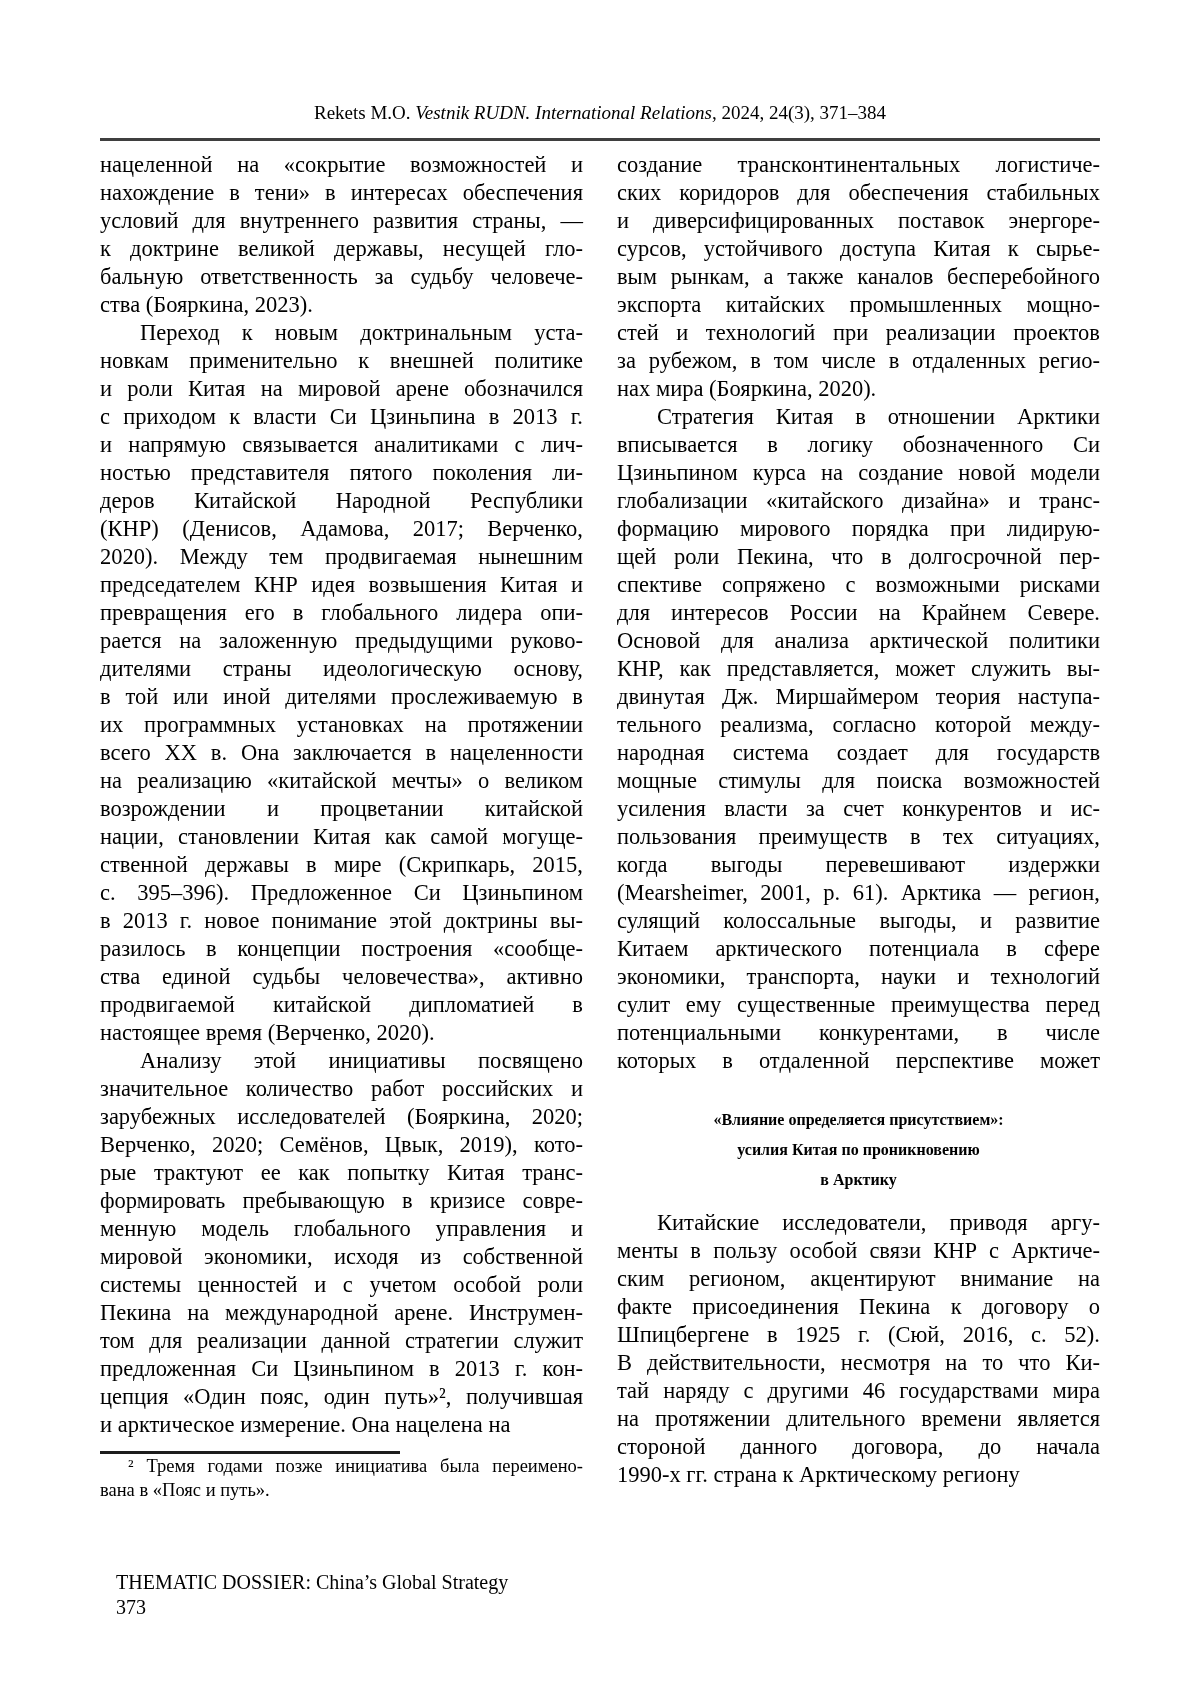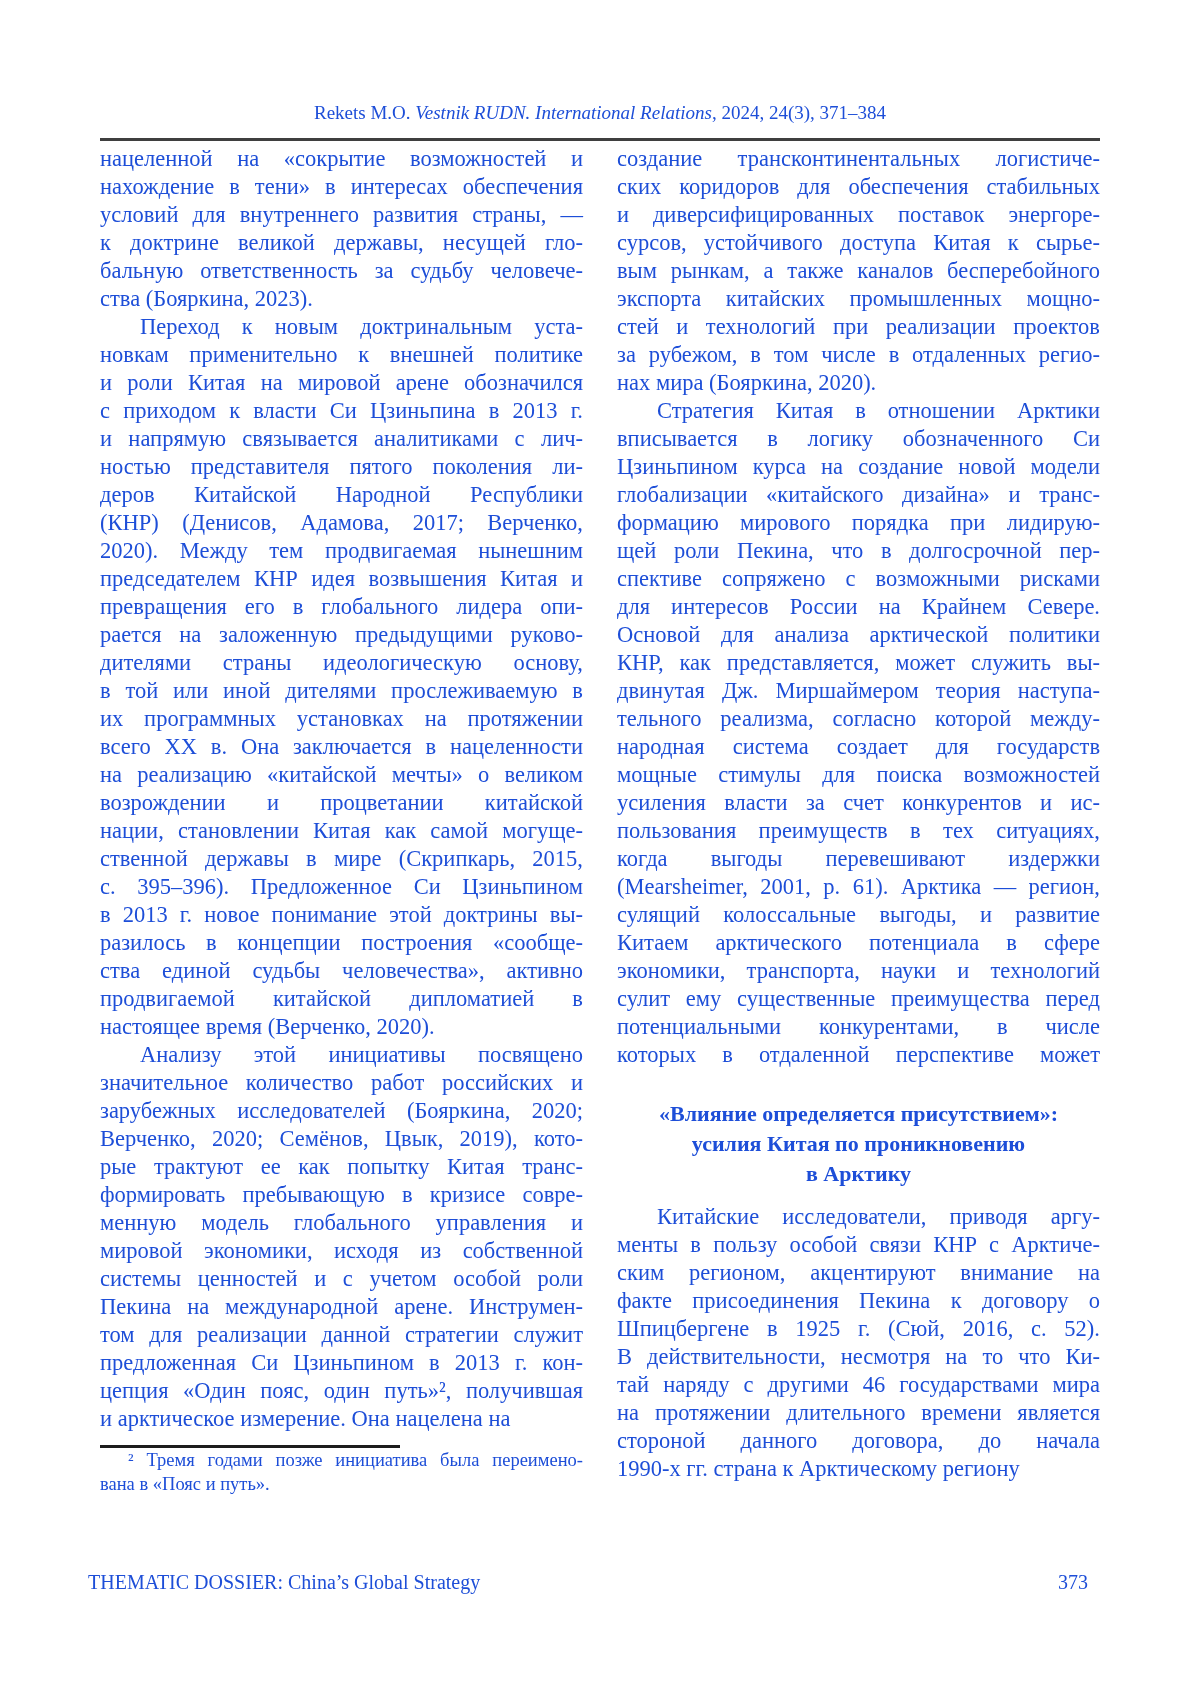--- a/index.html
+++ b/index.html
@@ -6,21 +6,21 @@
     margin: 0;
     padding: 0;
     background: #ffffff;
   }
   .page {
     position: relative;
     width: 1200px;
     height: 1697px;
     background: #ffffff;
     font-family: "Liberation Serif", "DejaVu Serif", serif;
-    color: #1d4ed8;
+    color: #000000;
     overflow: hidden;
   }
   .running-header {
     position: absolute;
     top: 101px;
     left: 100px;
     width: 1000px;
     text-align: center;
     font-size: 19px;
     line-height: 24px;
@@ -30,66 +30,67 @@
   .header-rule {
     position: absolute;
     top: 138px;
     left: 100px;
     width: 1000px;
     height: 3px;
     background: #3f3f3f;
   }
   .columns {
     position: absolute;
-    top: 145px;
+    top: 151px;
     left: 100px;
     width: 1000px;
     display: flex;
     gap: 34px;
   }
   .col { width: 483px; }
   .line {
     font-size: 22.5px;
     line-height: 28px;
     text-align: justify;
     text-align-last: justify;
   }
   .line.last { text-align-last: left; }
   .para.indent > .line:first-child { text-indent: 40px; }
   .section-heading {
     margin-top: 30px;
     margin-bottom: 14px;
     font-weight: bold;
   }
   .section-heading .line {
-    font-size: 22px;
+    font-size: 16px;
     line-height: 30px;
     text-align-last: center;
   }
   .footnote-rule {
     margin-top: 12px;
     width: 300px;
     height: 2.5px;
     background: #1c1c1c;
   }
   .footnote { }
   .footnote .line {
     font-size: 18.5px;
     line-height: 24px;
   }
   .footnote .line:first-child { text-indent: 28px; }
   .footer {
     position: absolute;
     top: 1570px;
-    left: 88px;
+    left: 116px;
     width: 1000px;
     display: flex;
     justify-content: space-between;
     font-size: 20px;
     line-height: 25px;
+    flex-direction: column;
   }
 </style>
 </head>
 <body>
 
 <div class="page">
 
   <div class="running-header"><span>Rekets M.O. </span><span class="italic">Vestnik RUDN. International Relations</span><span>, 2024, 24(3), 371–384</span></div>
 
   <div class="header-rule"></div>

